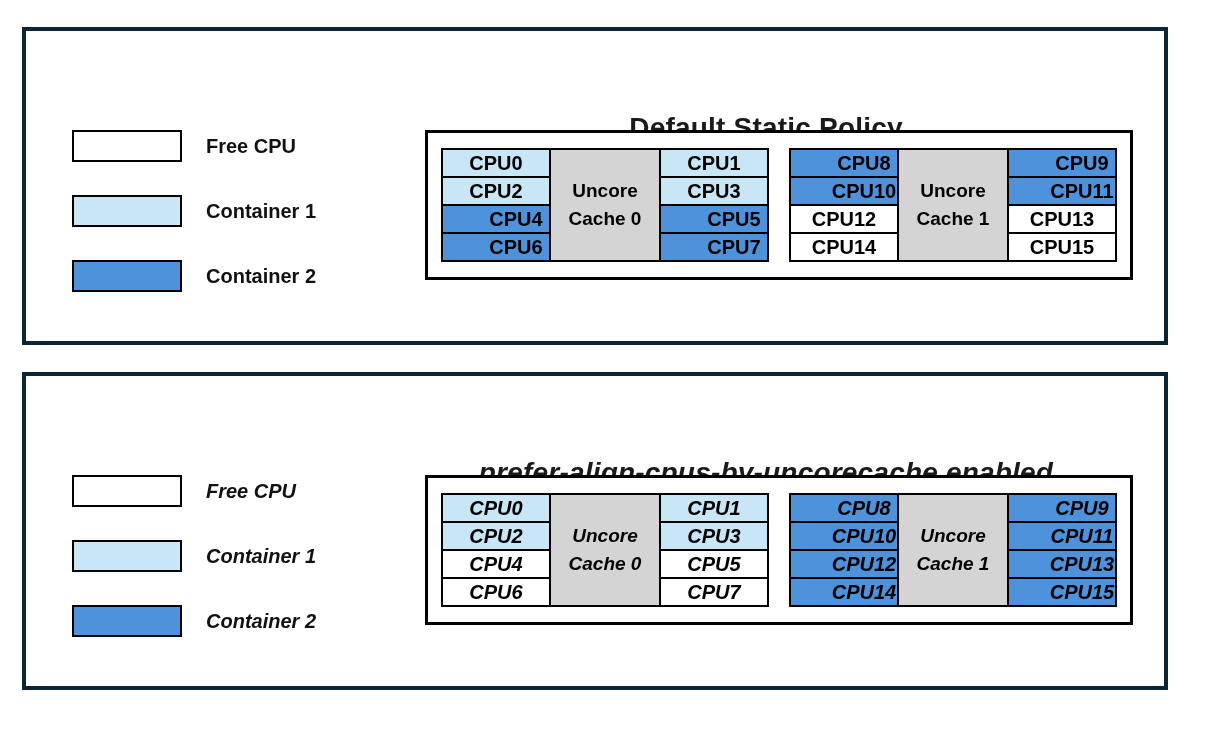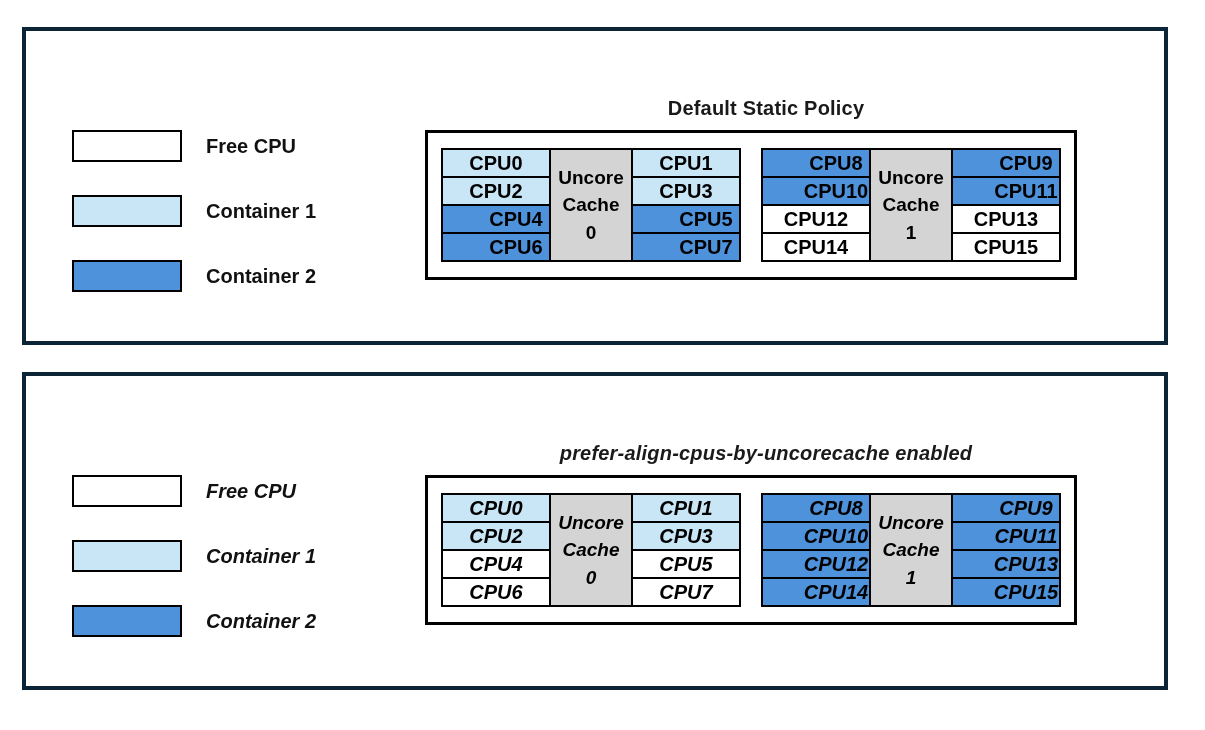--- a/index.html
+++ b/index.html
@@ -21,25 +21,25 @@
     height: 318px;
     border: 4px solid var(--panel-border, #0C2536);
     box-sizing: border-box;
     background: #ffffff;
   }
   .panel.top { top: 27px; }
   .panel.bottom { top: 372px; font-style: italic; }
 
   .panel-title {
     position: absolute;
-    top: 49px;
+    top: 58px;
     left: 380px;
     width: 720px;
     text-align: center;
-    font-size: 20px;
+    font-size: 28px;
     font-weight: bold;
     letter-spacing: 0.2px;
     color: #1a1a1a;
     white-space: nowrap;
   }
 
   .legend {
     position: absolute;
     left: 46px;
     top: 99px;
@@ -86,21 +86,21 @@
     font-size: 20px;
     font-weight: bold;
     color: #000;
     position: relative;
     z-index: 1;
     background: var(--free, #fff);
   }
   .cpu-col .cell:last-child { margin-bottom: 0; }
   .cache-cell {
     box-sizing: border-box;
-    width: 84px;
+    width: 112px;
     margin-left: -2px;
     margin-right: -2px;
     border: 2px solid #000;
     background: var(--cache-fill, #D4D4D4);
     display: flex;
     align-items: center;
     justify-content: center;
     text-align: center;
     font-size: 19px;
     font-weight: bold;

